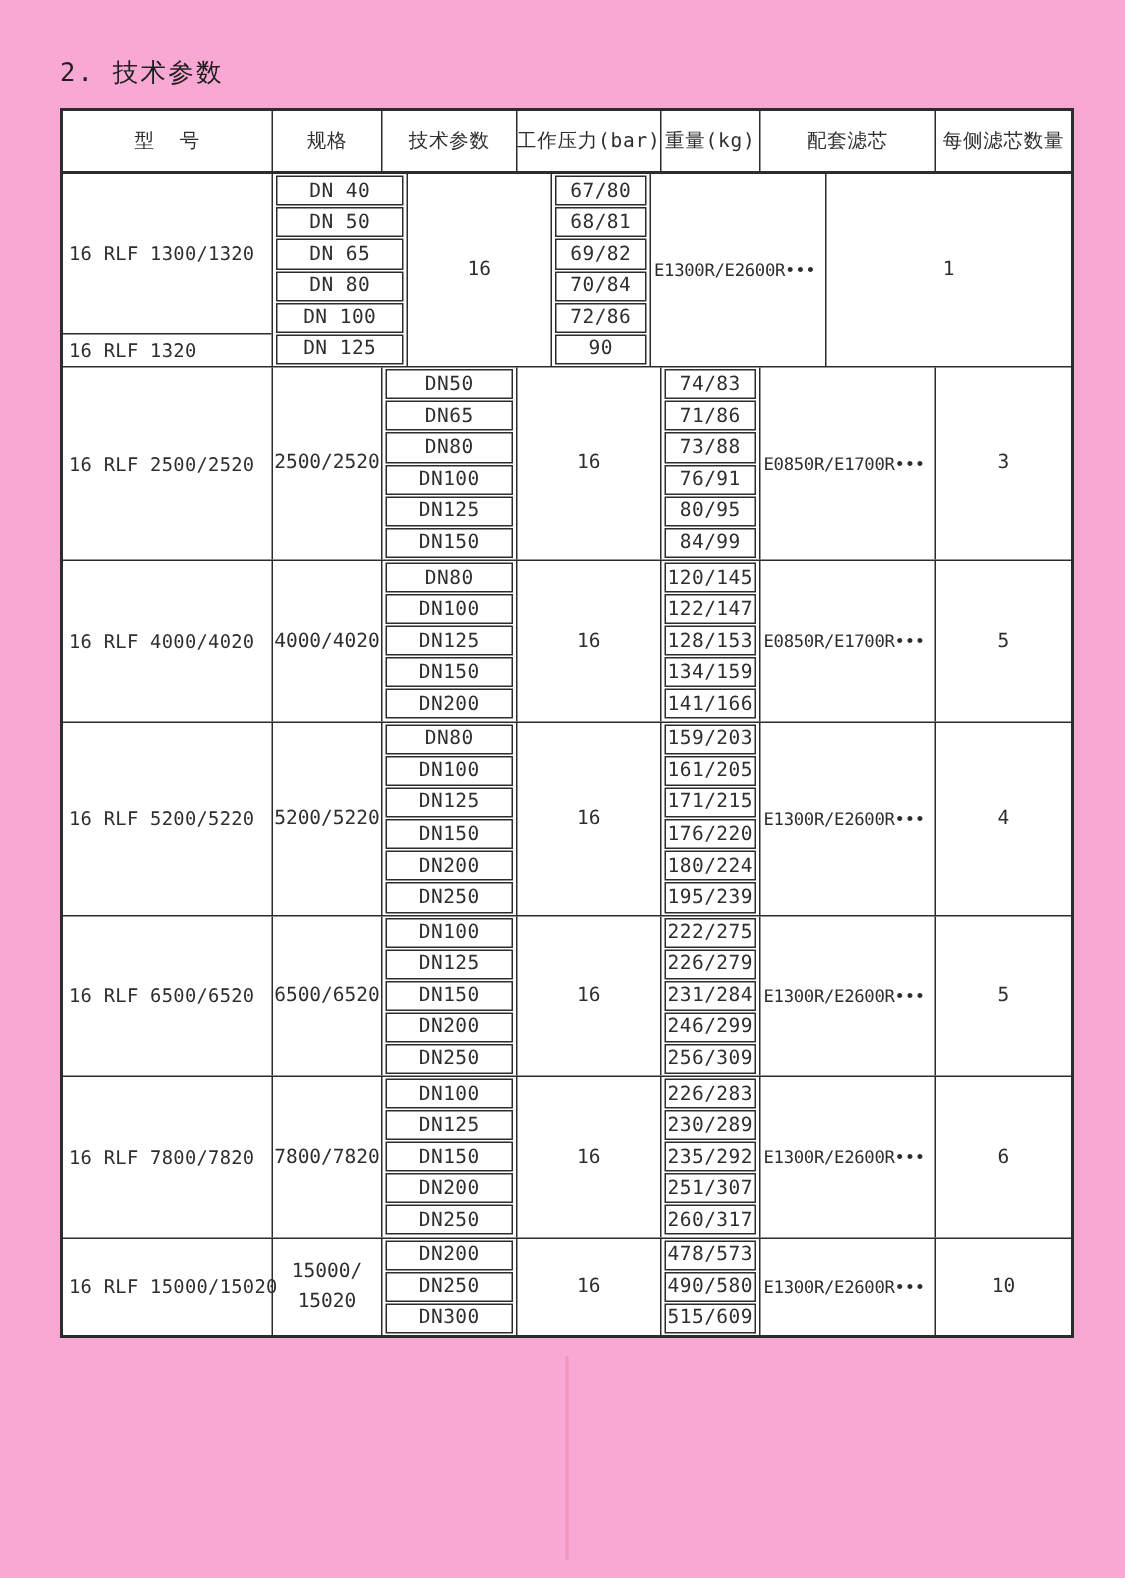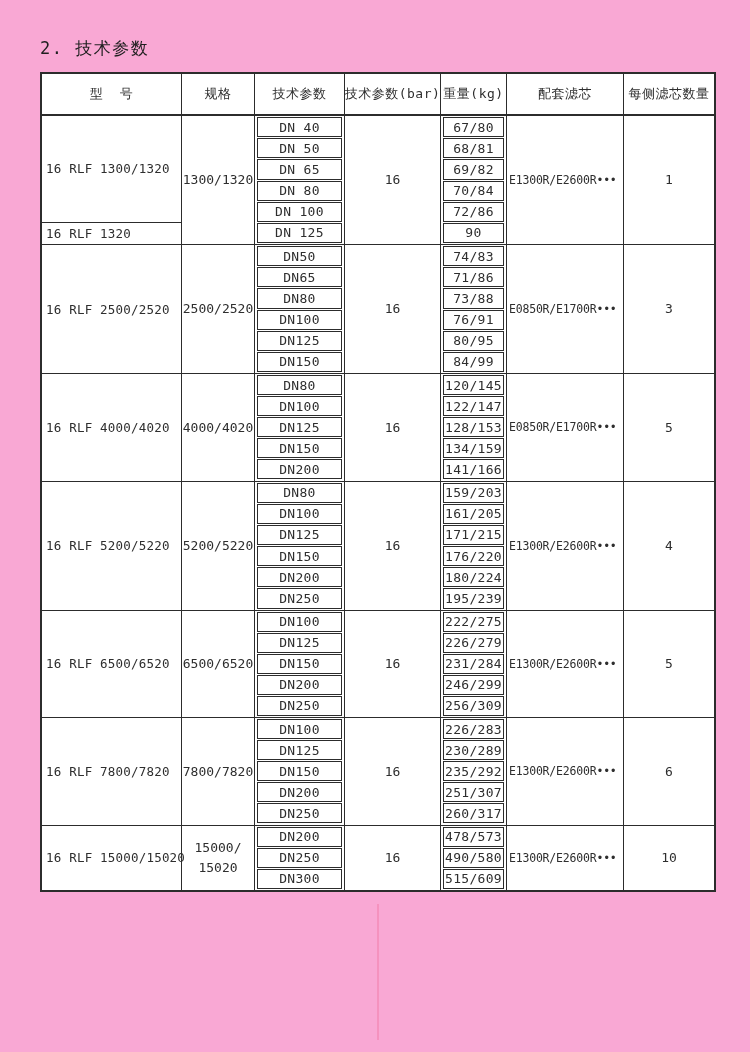--- a/index.html
+++ b/index.html
@@ -56,31 +56,30 @@
 </head>
 <body>
 
 <div class="page">
   <div class="title">2. 技术参数</div>
   <div class="tbl" id="tbl">
       <div class="hrow">
         <div class="col c1 hcell">型  号</div>
         <div class="col c2 hcell">规格</div>
         <div class="col c3 hcell">技术参数</div>
-        <div class="col c4 hcell">技术参数(bar)</div>
+        <div class="col c4 hcell">工作压力(bar)</div>
         <div class="col c5 hcell">重量(kg)</div>
         <div class="col c6 hcell">配套滤芯</div>
         <div class="col c7 hcell">每侧滤芯数量</div>
       </div>
       <div class="block" style="height: 129px;">
         <div class="col c1">
           <div class="model-seg divided" style="flex: 5 1 0%;">16 RLF 1300/1320</div>
           <div class="model-seg" style="flex: 1 1 0%;">16 RLF 1320</div>
         </div>
-        <div class="col c2 centercell">1300/1320</div>
         <div class="col c3 boxcol">
           <div class="box">DN 40</div>
           <div class="box">DN 50</div>
           <div class="box">DN 65</div>
           <div class="box">DN 80</div>
           <div class="box">DN 100</div>
           <div class="box">DN 125</div>
         </div>
         <div class="col c4 centercell">16</div>
         <div class="col c5 boxcol">

